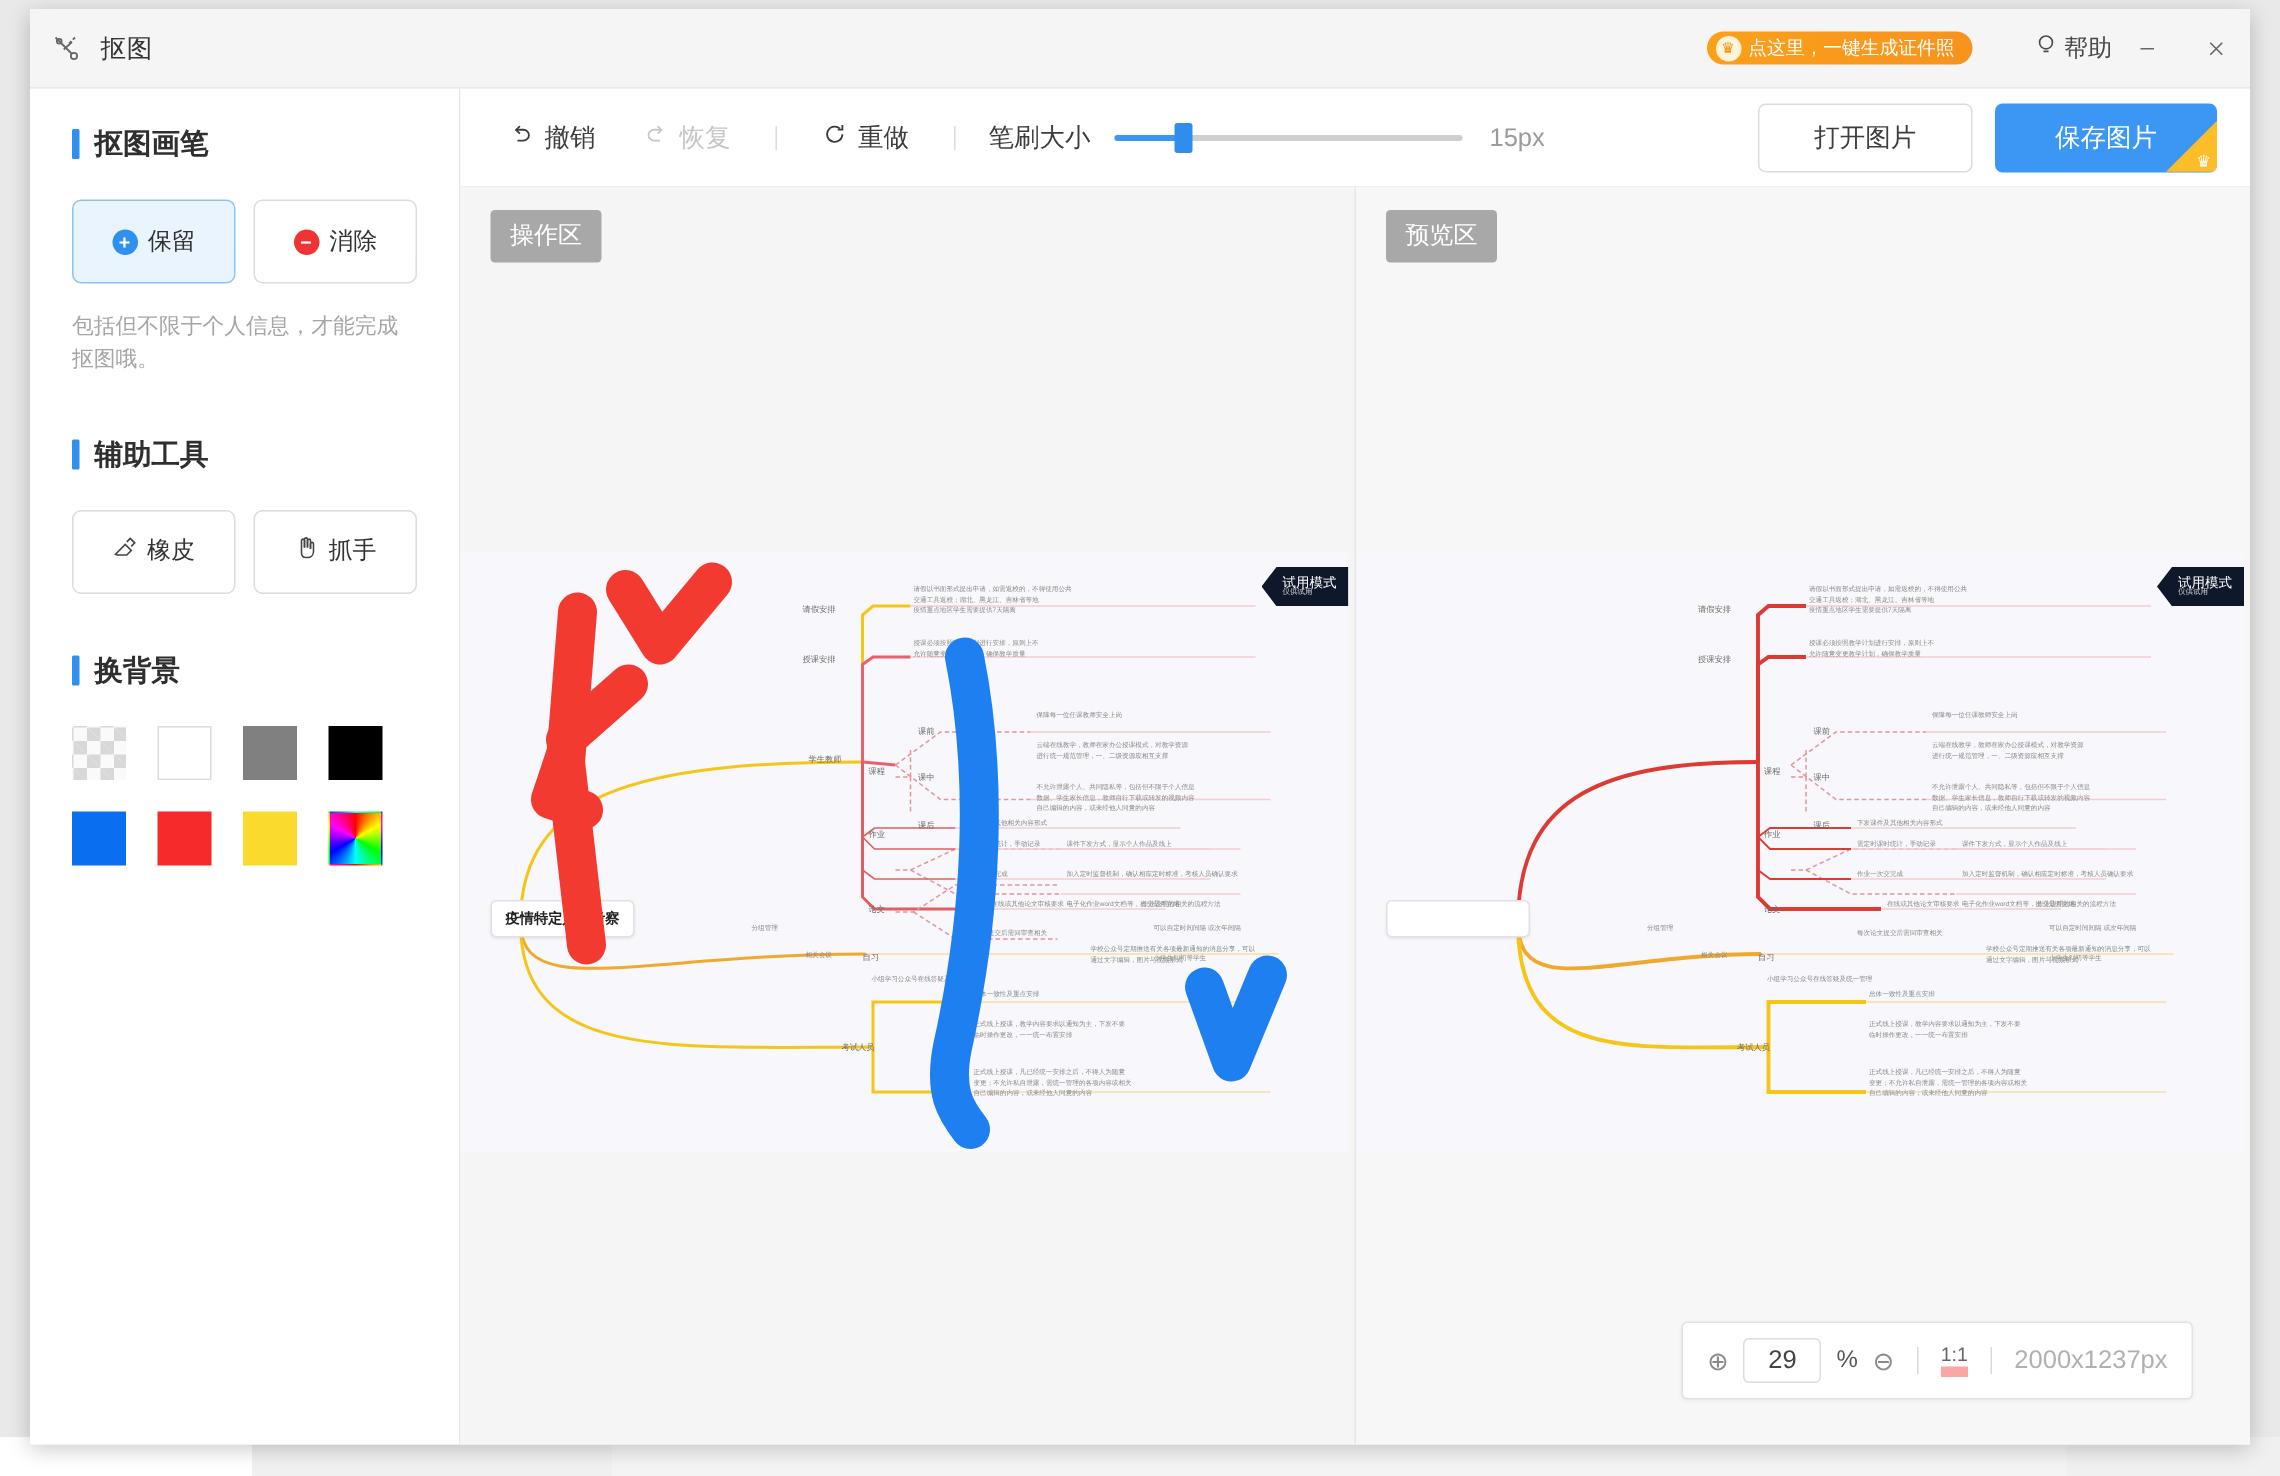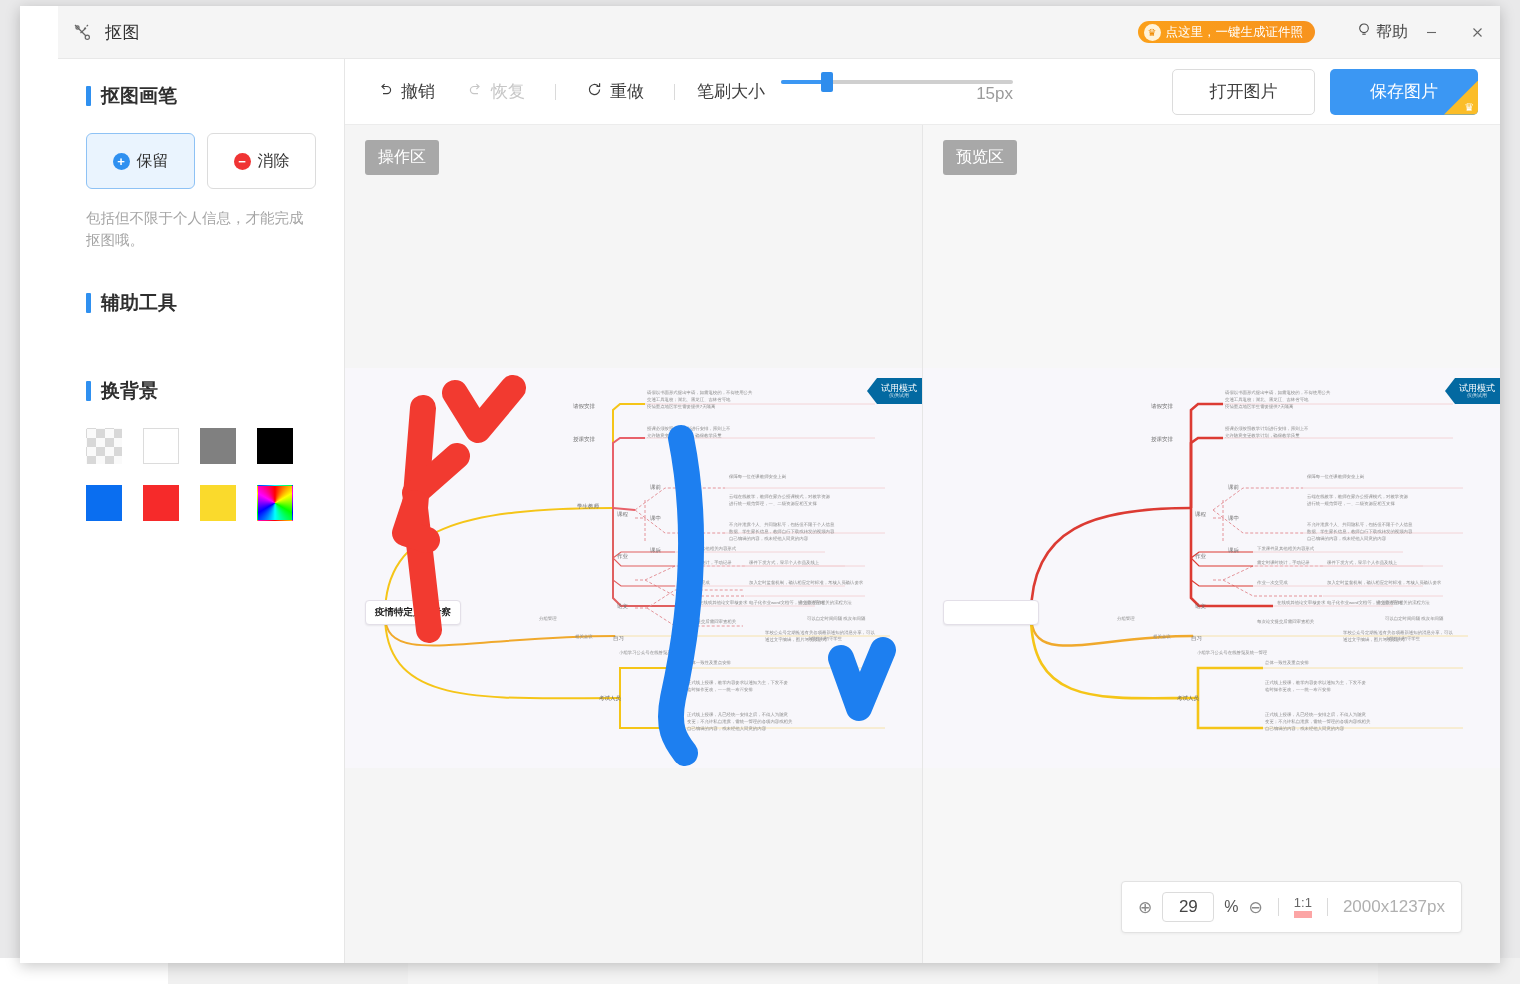--- a/index.html
+++ b/index.html
@@ -21,21 +21,20 @@
   .bg-strip.s4 { left:1378px; width:142px; background:#f0f0f0; }
 
   .window {
     position: absolute;
     left: 20px; top: 6px;
     width: 1480px; height: 957px;
     background: #ffffff;
     box-shadow: 0 3px 14px rgba(0,0,0,0.22);
     display: flex; flex-direction: column;
     overflow: hidden;
-    padding-left: 38px;
   }
 
   
   .titlebar {
     height: 53px; flex: 0 0 53px;
     background: #f5f5f5;
     border-bottom: 1px solid #e8e8e8;
     display: flex; align-items: center;
     padding: 0 0 0 13px;
     position: relative;
@@ -126,21 +125,21 @@
     background:#fff;
   }
   .tb-item {
     display:flex; align-items:flex-end; gap:7px;
     font-size:17px; color:#3d3d3d;
     padding: 0 16px; cursor:pointer;
   }
   .tb-item.disabled { color:#c6c6c6; cursor:default; }
   .tb-sep { width:1px; height:16px; background:#dadada; margin: 0 14px; }
   .tb-label { font-size:17px; color:#3d3d3d; margin-left: 8px; }
-  .slider-wrap { display:flex; align-items:flex-end; margin-left:16px;flex-direction:column; }
+  .slider-wrap { display:flex; align-items:center; margin-left:16px; }
   .slider {
     position:relative; width:232px; height:4px;
     background:#cfcfcf; border-radius:2px;
   }
   .slider-fill { position:absolute; left:0; top:0; height:4px; background:#3b97f3; border-radius:2px; width:20%; }
   .slider-knob {
     position:absolute; top:-8px; left:20%;
     margin-left:-6px;
     width:12px; height:20px; background:#2f8ded; border-radius:2px; cursor:pointer;
   }
@@ -174,25 +173,25 @@
     padding:7px 13px; border-radius:3px;
   }
   .artboard {
     position:absolute;
     background:#f8f7fb;
   }
   .artboard.left  { left:0px;  top:243px; width:592px; height:400px; }
   .artboard.right { left:0px;  top:243px; width:592px; height:400px; }
 
   .ribbon {
-    position:absolute; right:12px; top:10px;
-    background:#0369a1; color:#fff;
+    position:absolute; right:0; top:10px;
+    background:#0f172a; color:#fff;
     font-size:9px; padding:5px 8px 5px 14px;
     clip-path: polygon(10px 0, 100% 0, 100% 100%, 10px 100%, 0 50%);
-    line-height:1.15; text-align:center;
+    line-height:1.15; text-align:left;
   }
   .ribbon small { display:block; font-size:5px; opacity:.8; }
 
   .mm { position:absolute; inset:0; }
   .mm svg { width:100%; height:100%; display:block; }
 
   .root-node {
     position:absolute; left:20px; top:232px;
     background:#fff; border:1px solid #e3dfe8; border-radius:4px;
     font-size:9.5px; color:#222; font-weight:700;
@@ -294,20 +293,42 @@
 
         <div class="hint">包括但不限于个人信息，才能完成抠图哦。</div>
 
         <div class="sec-spacer"></div>
 
         <div class="sec-title">
           <i class="sec-bar"></i>
           <span>辅助工具</span>
         </div>
 
+        <div class="btn-row">
+          <div class="tool-btn">
+            <span>
+              <svg width="16" height="16" viewBox="0 0 16 16" fill="none" stroke="#444" stroke-width="1.1">
+                <path d="M2 12.5l6.5-6.5 4 4-3 3H3z"></path>
+                  <path d="M9.5 4.2l2.3-2.3 3 3-2.3 2.3"></path>
+              </svg>
+            </span>
+            <span>橡皮</span>
+          </div>
+          <div class="tool-btn">
+            <span>
+              <svg width="16" height="16" viewBox="0 0 16 16" fill="none" stroke="#444" stroke-width="1.05">
+                <path d="M5 9V3.4a1 1 0 0 1 2 0V8"></path>
+                  <path d="M7 8V2.6a1 1 0 0 1 2 0V8"></path>
+                <path d="M9 8V3.4a1 1 0 0 1 2 0V9"></path>
+                <path d="M11 9V5.6a1 1 0 0 1 2 0v5.1c0 2.4-1.8 4-4 4H8c-2 0-3-1.3-3-3V9"></path>
+              </svg>
+            </span>
+            <span>抓手</span>
+          </div>
+        </div>
 
         <div class="sec-spacer"></div>
 
         <div class="sec-title">
           <i class="sec-bar"></i>
           <span>换背景</span>
         </div>
 
         <div class="swatches">
           <div class="sw transparent"></div>

